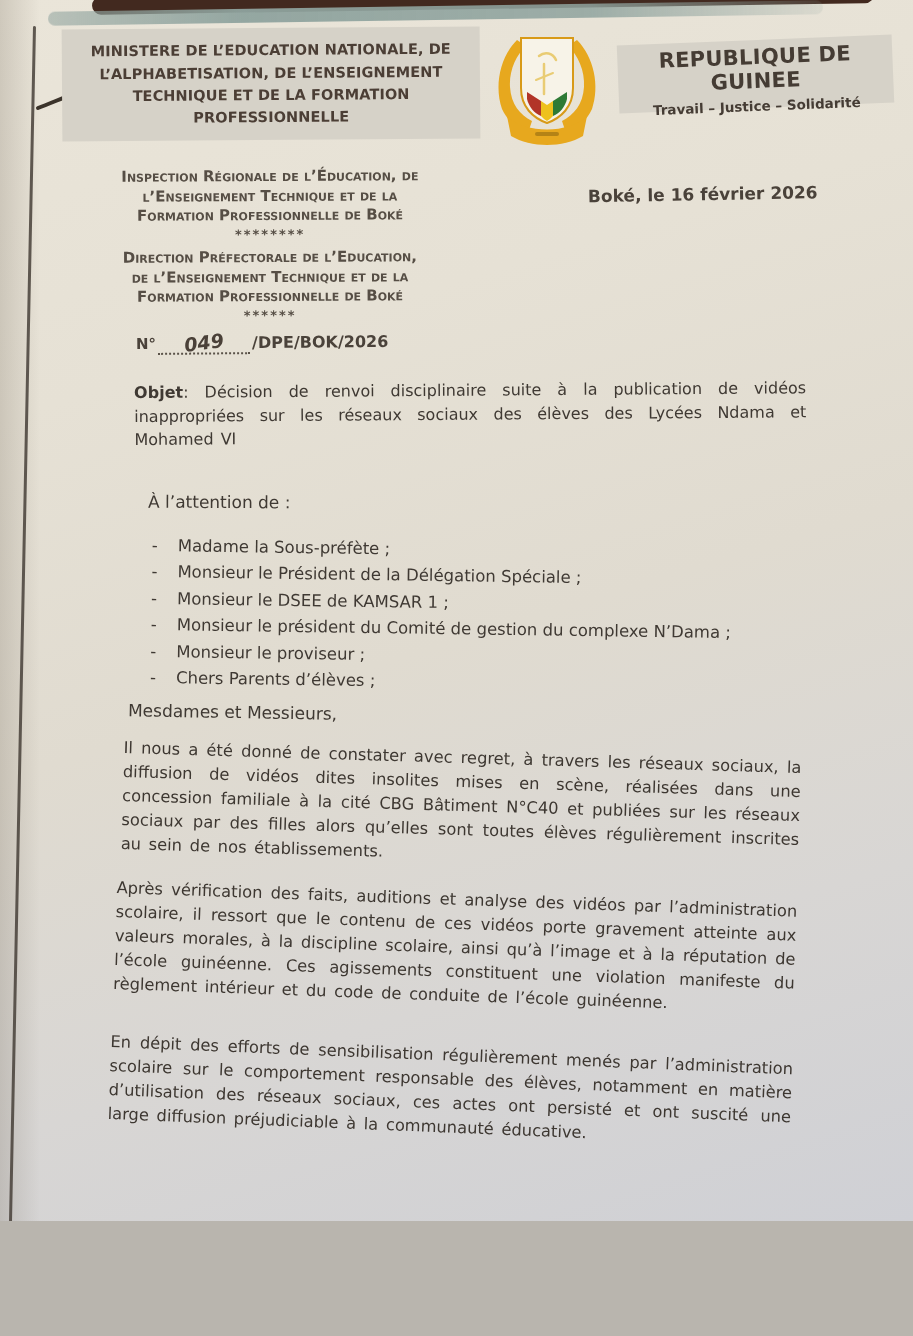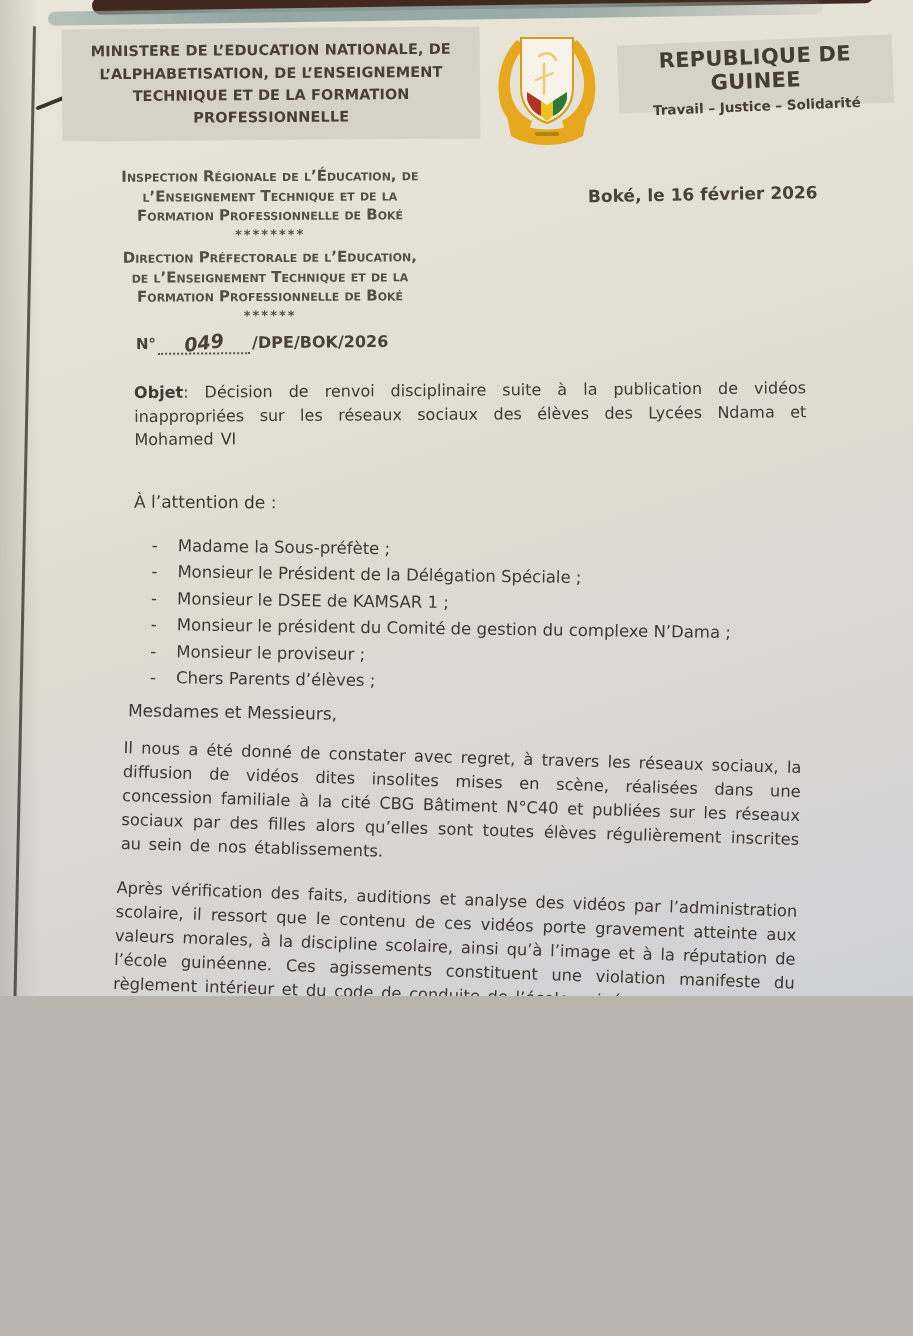--- a/index.html
+++ b/index.html
@@ -2,21 +2,21 @@
 <html><head>
 <meta charset="utf-8">
 <style>
   html,body{margin:0;padding:0;}
   body{
     font-family:"DejaVu Sans","Liberation Sans",sans-serif;
     background:#b9b5ae;
   }
   .photo{
     position:relative;
-    width:913px;height:996px;
+    width:913px;height:1221px;
     overflow:hidden;
     background:linear-gradient(163deg,#eae5d9 0%,#e6e1d5 28%,#e0dbd0 52%,#d8d6d4 76%,#cfd0d5 100%);
   }
   
   .left-shade{position:absolute;left:0;top:0;width:40px;height:100%;
     background:linear-gradient(90deg,rgba(110,100,86,.22),rgba(110,100,86,0));}
   .top-dark-band{position:absolute;left:92px;top:-9px;width:782px;height:18px;
     background:#42291f;border-radius:9px;transform:rotate(-0.85deg);}
   .top-teal-band{position:absolute;left:48px;top:6px;width:775px;height:14px;
     background:linear-gradient(90deg,rgba(143,163,158,.55),rgba(143,163,158,.95) 25%,rgba(143,163,158,.85) 70%,rgba(143,163,158,.15));
@@ -56,21 +56,21 @@
     text-align:center;margin:0 2px;}
   .ref-number{display:inline-block;font-style:italic;font-weight:600;font-size:19px;
     color:#4a4038;transform:rotate(-7deg) translateY(1px);}
   .ref-suffix{font-size:16px;}
 
   
   .objet{position:absolute;left:134px;top:381px;width:672px;font-size:16px;
     line-height:1.48;color:#3f3933;text-align:justify;transform:rotate(-0.4deg);
     transform-origin:top left;word-spacing:2px;}
   .objet-label{font-weight:bold;}
-  .attention-heading{position:absolute;left:134px;top:492px;font-size:17px;
+  .attention-heading{position:absolute;left:148px;top:492px;font-size:17px;
     color:#3f3933;transform:rotate(0.3deg);}
   .recipients{position:absolute;left:152px;top:533px;width:672px;
     transform:rotate(0.8deg);transform-origin:top left;}
   .recipient{display:flex;font-size:16.5px;line-height:1.6;color:#3f3933;}
   .recipient .dash{width:26px;flex:0 0 26px;}
   .salutation{position:absolute;left:128px;top:702px;font-size:17px;color:#3f3933;
     transform:rotate(1deg);}
   .para{position:absolute;font-size:16.3px;line-height:1.47;color:#3d3731;
     text-align:justify;transform-origin:top left;word-spacing:2.5px;}
   .para-1{left:124px;top:736px;width:678px;transform:rotate(1.7deg);}

